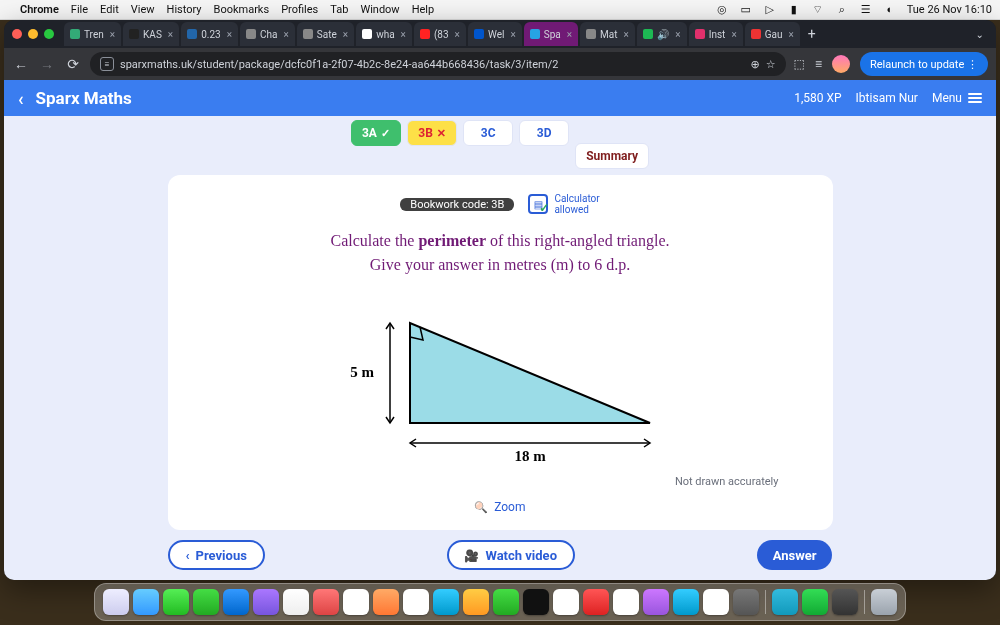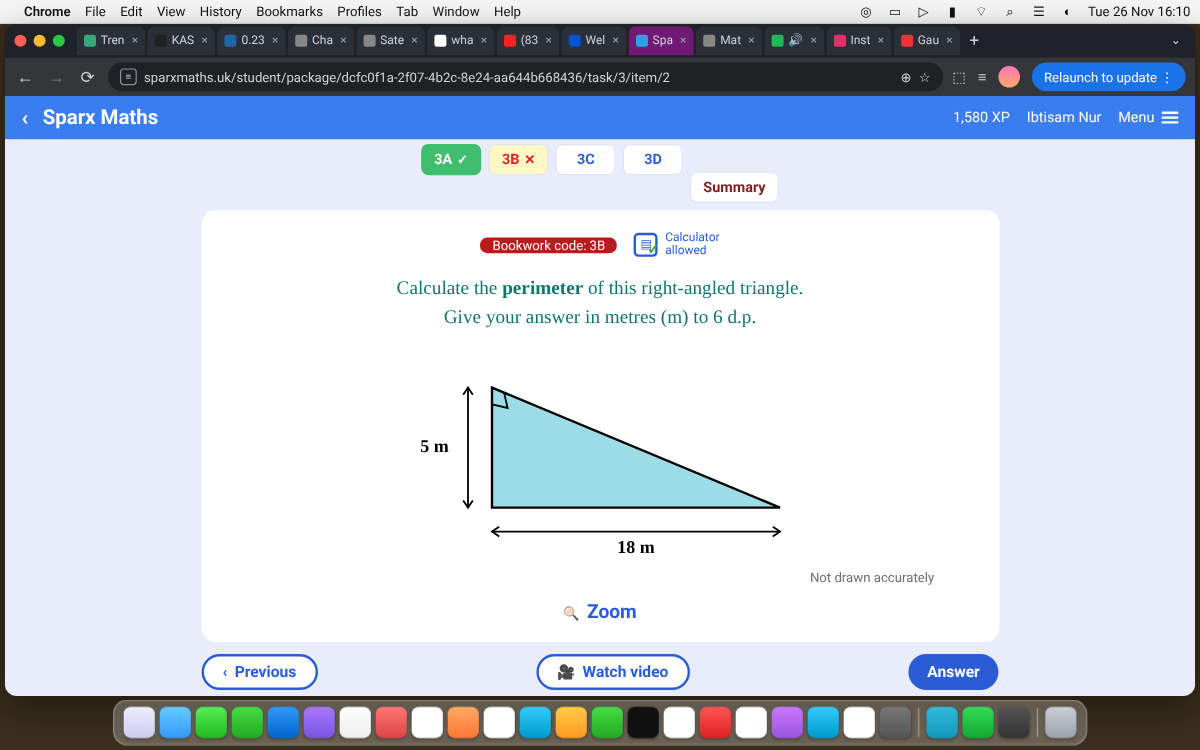--- a/index.html
+++ b/index.html
@@ -43,40 +43,40 @@
   .sparx-back { font-size:18px; cursor:pointer; font-weight:600; }
   .sparx-brand { font-weight:700; font-size:17px; }
   .sparx-right { margin-left:auto; display:flex; align-items:center; gap:14px; font-size:12px; }
   .menu-btn { display:flex; align-items:center; gap:6px; font-weight:400; cursor:pointer; }
   .hamburger { display:inline-flex; flex-direction:column; gap:2px; }
   .hamburger span { width:14px; height:2px; background:#fff; border-radius:1px; display:block; }
 
   .task-tabs { display:flex; justify-content:center; gap:6px; margin-top:4px; }
   .task-tab { height:26px; min-width:50px; padding:0 10px; border-radius:6px; background:#fff; color:#2a5cd6; font-weight:700; font-size:12px; display:flex; align-items:center; justify-content:center; gap:4px; border:1px solid #dfe4f6; cursor:pointer; }
   .task-tab.done { background:#3fbf6d; color:#fff; border-color:#3fbf6d; }
-  .task-tab.current { color:#d23; background:#fef9c3; }
+  .task-tab.current { color:#d23; background:#fde047; }
   .task-tab .check::before { content:"✓"; font-size:11px; }
   .task-tab .cross::before { content:"✕"; font-size:11px; }
   .task-tab.summary { color:#7f1d1d;margin-top:23px; }
 
   .card { width:665px; margin:6px auto 0; background:#fff; border-radius:12px; padding:18px 24px 16px; position:relative; }
   .card-top { display:flex; justify-content:center; align-items:center; gap:14px; margin-bottom:14px; }
-  .bookwork { background:#b91c1c; color:#fff; font-size:11px; border-radius:6px; padding:0 10px; }
+  .bookwork { background:#404040; color:#fff; font-size:11px; border-radius:6px; padding:0 10px; }
   .calc { display:flex; align-items:center; gap:6px; color:#2a5cd6; font-size:10px; line-height:1.1; }
   .calc-icon { width:20px; height:20px; border:2px solid #2a5cd6; border-radius:4px; display:flex; align-items:center; justify-content:center; position:relative; }
   .calc-icon::after { content:"✓"; color:#2faa5a; position:absolute; right:-3px; bottom:-3px; font-size:12px; font-weight:700; }
 
-  .question { text-align:center; color:#0f766e; font-size:16px; font-family: Georgia, 'Times New Roman', serif; line-height:1.5; margin-bottom:16px; }
+  .question { text-align:center; color:#701a75; font-size:16px; font-family: Georgia, 'Times New Roman', serif; line-height:1.5; margin-bottom:16px; }
   .question .bold { font-weight:700; }
   .question .serif { font-family: 'Latin Modern', Georgia, serif; }
 
   .figure { display:flex; justify-content:center; position:relative; }
   .note { color:#6a6f7b; font-size:11px; text-align:right; margin-top:2px; margin-right:30px; }
 
-  .zoom { text-align:center; color:#2a5cd6; font-size:16px; font-weight:700; margin-top:12px; display:flex; justify-content:center; align-items:center; gap:6px; cursor:pointer; }
+  .zoom { text-align:center; color:#2a5cd6; font-size:12px; font-weight:400; margin-top:12px; display:flex; justify-content:center; align-items:center; gap:6px; cursor:pointer; }
   .zoom-icon::before { content:"🔍"; filter:hue-rotate(180deg); font-size:11px; }
 
   .bottom-bar { width:665px; margin:10px auto 0; display:flex; align-items:center; justify-content:space-between; }
   .btn { height:30px; border-radius:16px; padding:0 16px; font-size:13px; font-weight:700; display:flex; align-items:center; gap:6px; cursor:pointer; }
   .btn.outline { border:2px solid #2a5cd6; color:#2a5cd6; background:#fff; }
   .btn.solid { background:#2a5cd6; color:#fff; }
   .cam-icon::before { content:"🎥"; font-size:12px; }
 
   
   .dock { position:absolute; bottom:4px; left:50%; transform:translateX(-50%); height:38px; background:rgba(255,255,255,.25); backdrop-filter:blur(8px); border-radius:12px; display:flex; align-items:center; padding:0 8px; gap:4px; border:1px solid rgba(255,255,255,.3); }

